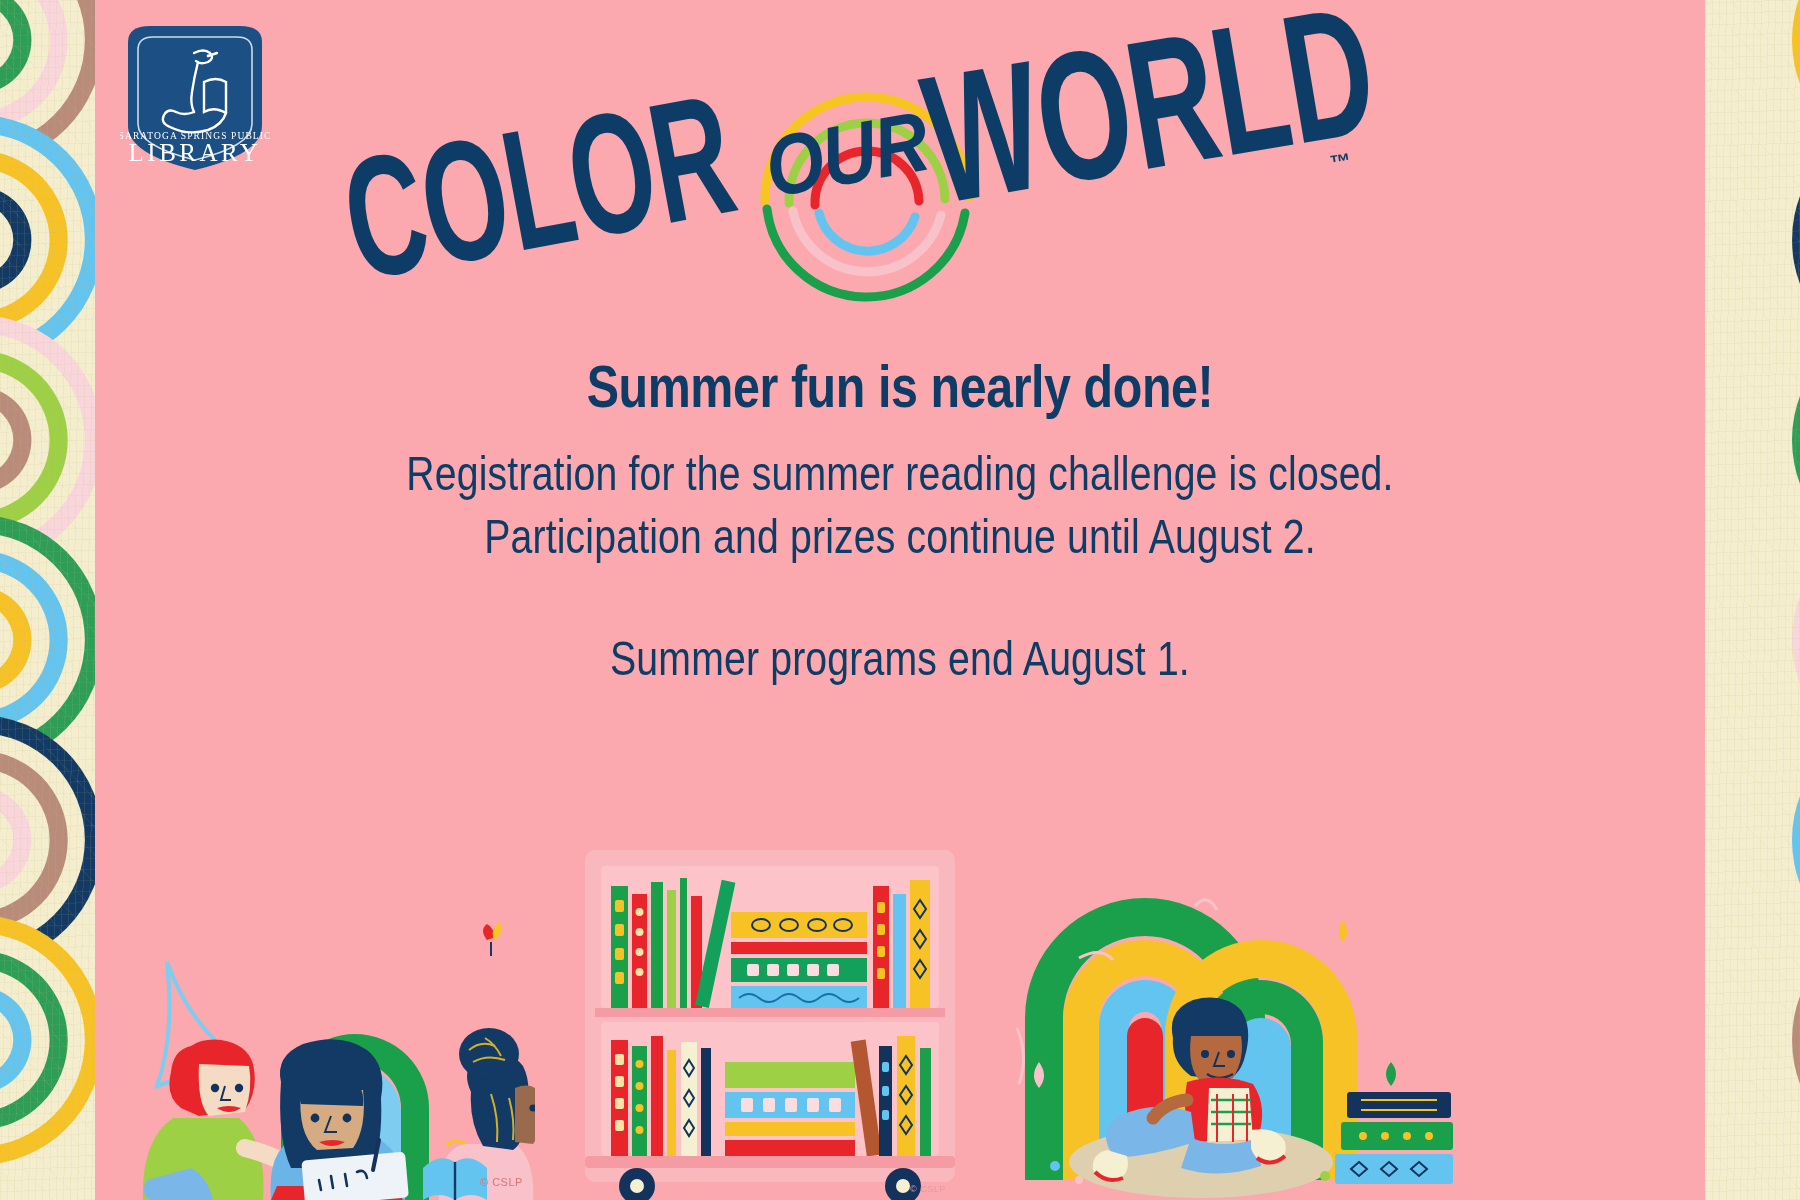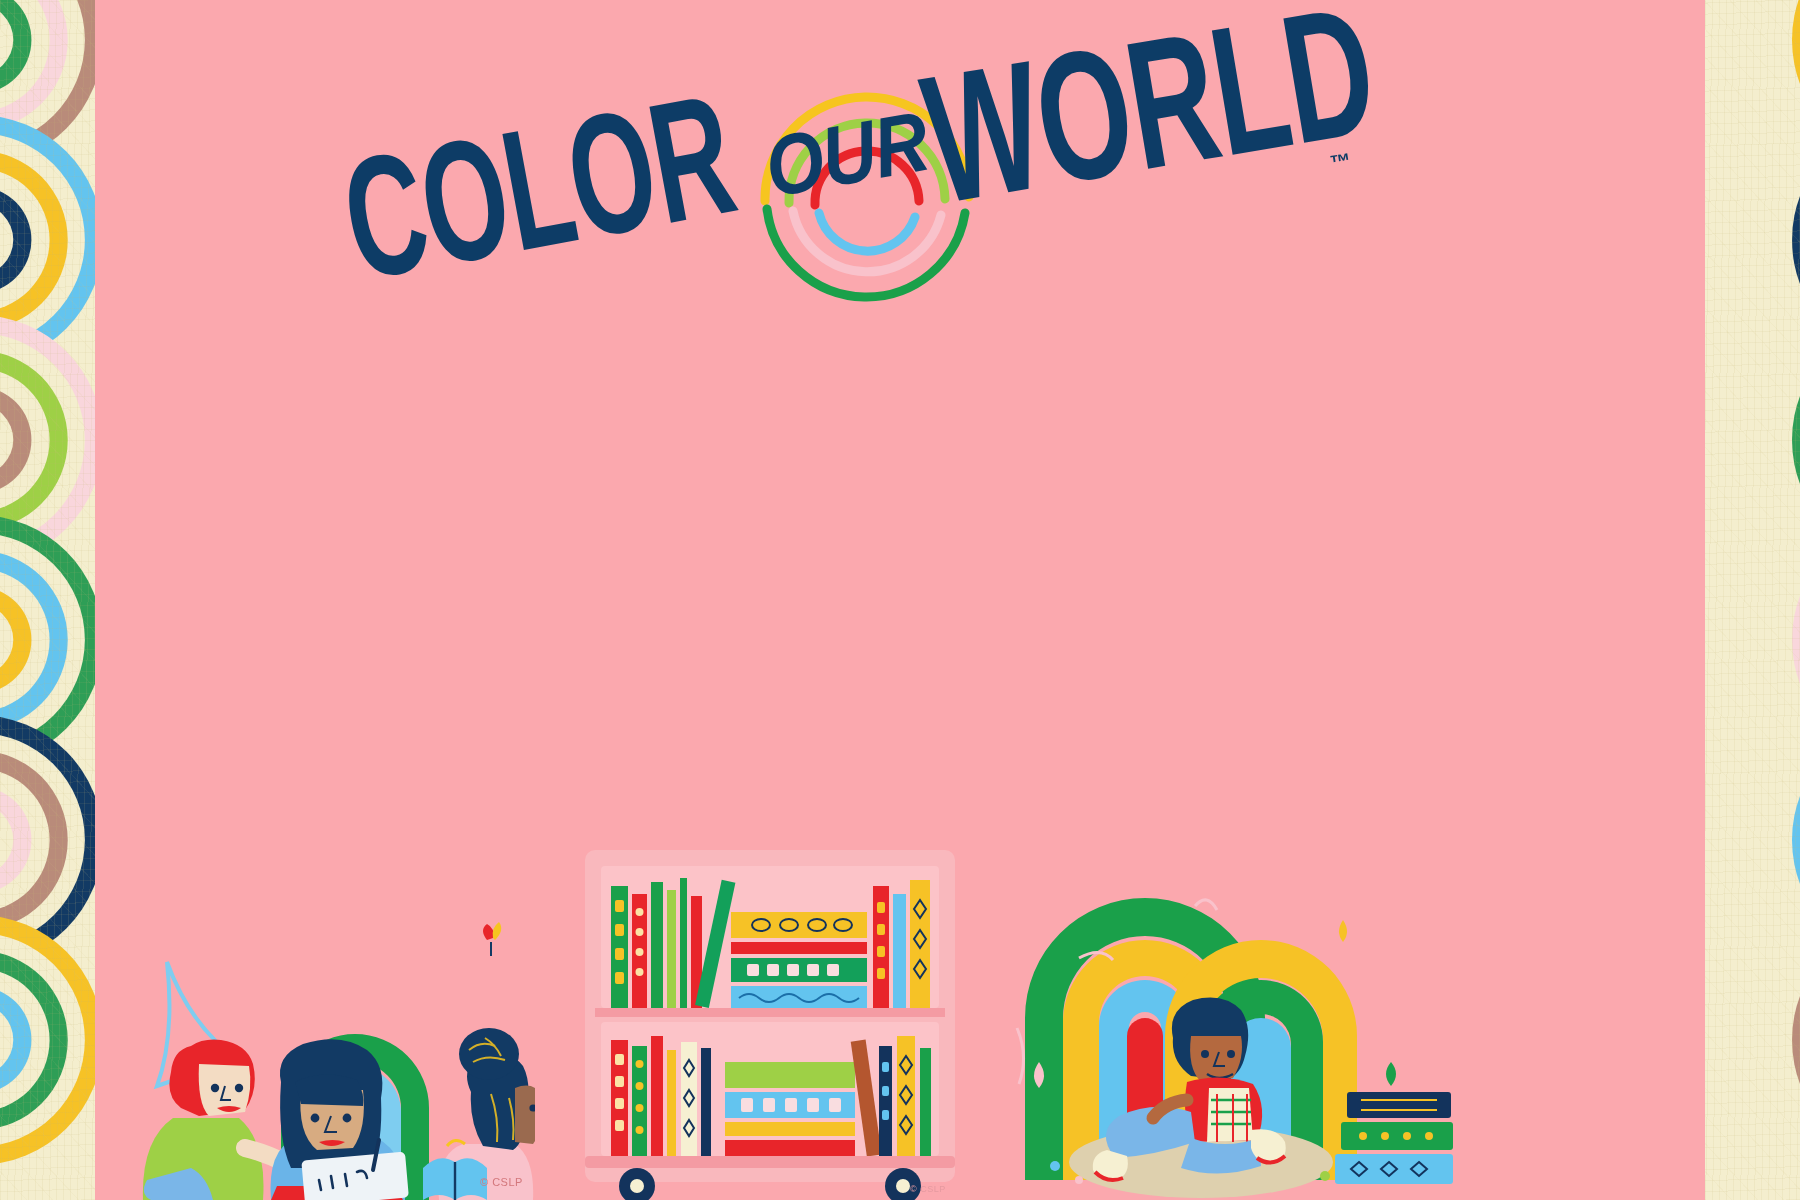--- a/index.html
+++ b/index.html
@@ -224,38 +224,62 @@
         <div class="ring-group" style="width: 250px; height: 250px; top: 915px; left: 87px;">
           <div class="ring" style="width: 250px; height: 250px; background: rgb(185, 139, 122);"></div>
           <div class="ring" style="width: 7.10543e-15px; height: 7.10543e-15px; background: rgb(244, 238, 206);"></div>
         </div>
       </div>
     <div class="border-texture"></div>
   </div>
 
   <div id="panel">
 
+    <div id="logo">
+      <svg viewBox="0 0 150 155" width="150" height="155">
+        <path d="M8 22 Q8 6 30 6 L120 6 Q142 6 142 22 L142 106 Q142 134 75 150 Q8 134 8 106 Z" fill="#1c5085"></path>
+        <path d="M18 30 Q18 17 33 17 L117 17 Q132 17 132 30 L132 104 Q132 126 75 140 Q18 126 18 104 Z" fill="none" stroke="#cfdbe8" stroke-width="1.6"></path>
+        <g stroke="#ffffff" stroke-width="2.4" fill="none" stroke-linecap="round">
+          <path d="M74 33 Q84 28 90 33 Q95 38 88 42 Q80 45 76 41"></path>
+          <path d="M88 36 L97 33"></path>
+          <path d="M78 42 Q74 58 72 72 Q70 84 74 92"></path>
+          <path d="M74 92 Q64 96 56 92 Q48 88 44 95 Q40 103 50 107"></path>
+          <path d="M50 107 Q68 116 88 110 Q102 105 106 93"></path>
+          <path d="M84 62 Q96 56 106 62 L106 93"></path>
+          <path d="M84 62 L84 92 Q94 86 106 93"></path>
+          <circle cx="88" cy="35.5" r="1.1" fill="#fff" stroke="none"></circle>
+        </g>
+        <text x="75" y="119" text-anchor="middle" fill="#ffffff" font-family="Liberation Serif, serif" font-size="9.5" letter-spacing="1.1">SARATOGA SPRINGS PUBLIC</text>
+        <text x="75" y="141" text-anchor="middle" fill="#ffffff" font-family="Liberation Serif, serif" font-size="25" letter-spacing="3.5">LIBRARY</text>
+      </svg>
+    </div>
 
     <div id="title-lockup">
       <svg class="arcs" viewBox="0 0 260 230">
         <g fill="none" stroke-linecap="round" stroke-width="9">
           <path d="M28 118 A102 102 0 0 1 232 114" stroke="#f6c51f"></path>
           <path d="M52 120 A78 78 0 0 1 208 116" stroke="#9ed046"></path>
           <path d="M78 122 A52 52 0 0 1 182 118" stroke="#e8252a"></path>
           <path d="M30 126 A100 100 0 0 0 228 130" stroke="#1aa04a"></path>
           <path d="M56 128 A76 76 0 0 0 204 132" stroke="#f9c2cb"></path>
           <path d="M82 130 A50 50 0 0 0 178 134" stroke="#63c4ef"></path>
         </g>
       </svg>
       <div class="word" id="word-color">COLOR</div>
       <div class="word" id="word-our">OUR</div>
       <div class="word" id="word-world">WORLD</div>
       <div class="word" id="word-tm">™</div>
     </div>
 
+    <div id="message">
+      <div id="headline">Summer fun is nearly done!</div>
+      <div class="body-line" id="body-1">Registration for the summer reading challenge is closed.</div>
+      <div class="body-line" id="body-2">Participation and prizes continue until August 2.</div>
+      <div class="body-line" id="body-3">Summer programs end August 1.</div>
+    </div>
 
     <div class="illo" id="illo-kids">
       <svg viewBox="0 0 440 350" width="440" height="350">
         <path d="M62 236 Q80 186 72 112 Q96 178 146 212 Q100 222 62 236Z" fill="none" stroke="#7ecdf0" stroke-width="4"></path>
         <g>
           <path d="M186 350 L186 258 A74 74 0 0 1 334 258 L334 350 L306 350 L306 258 A46 46 0 0 0 214 258 L214 350Z" fill="#1aa04a"></path>
           <path d="M214 350 L214 262 A46 46 0 0 1 306 262 L306 350 L284 350 L284 262 A24 24 0 0 0 236 262 L236 350Z" fill="#7ecdf0"></path>
           <path d="M236 350 L236 266 A24 24 0 0 1 284 266 L284 350 L266 350 L266 270 A8 8 0 0 0 254 270 L254 350Z" fill="#f6c226"></path>
           <path d="M252 350 L252 276 A10 10 0 0 1 272 276 L272 350Z" fill="#f9c2cb"></path>
         </g>

